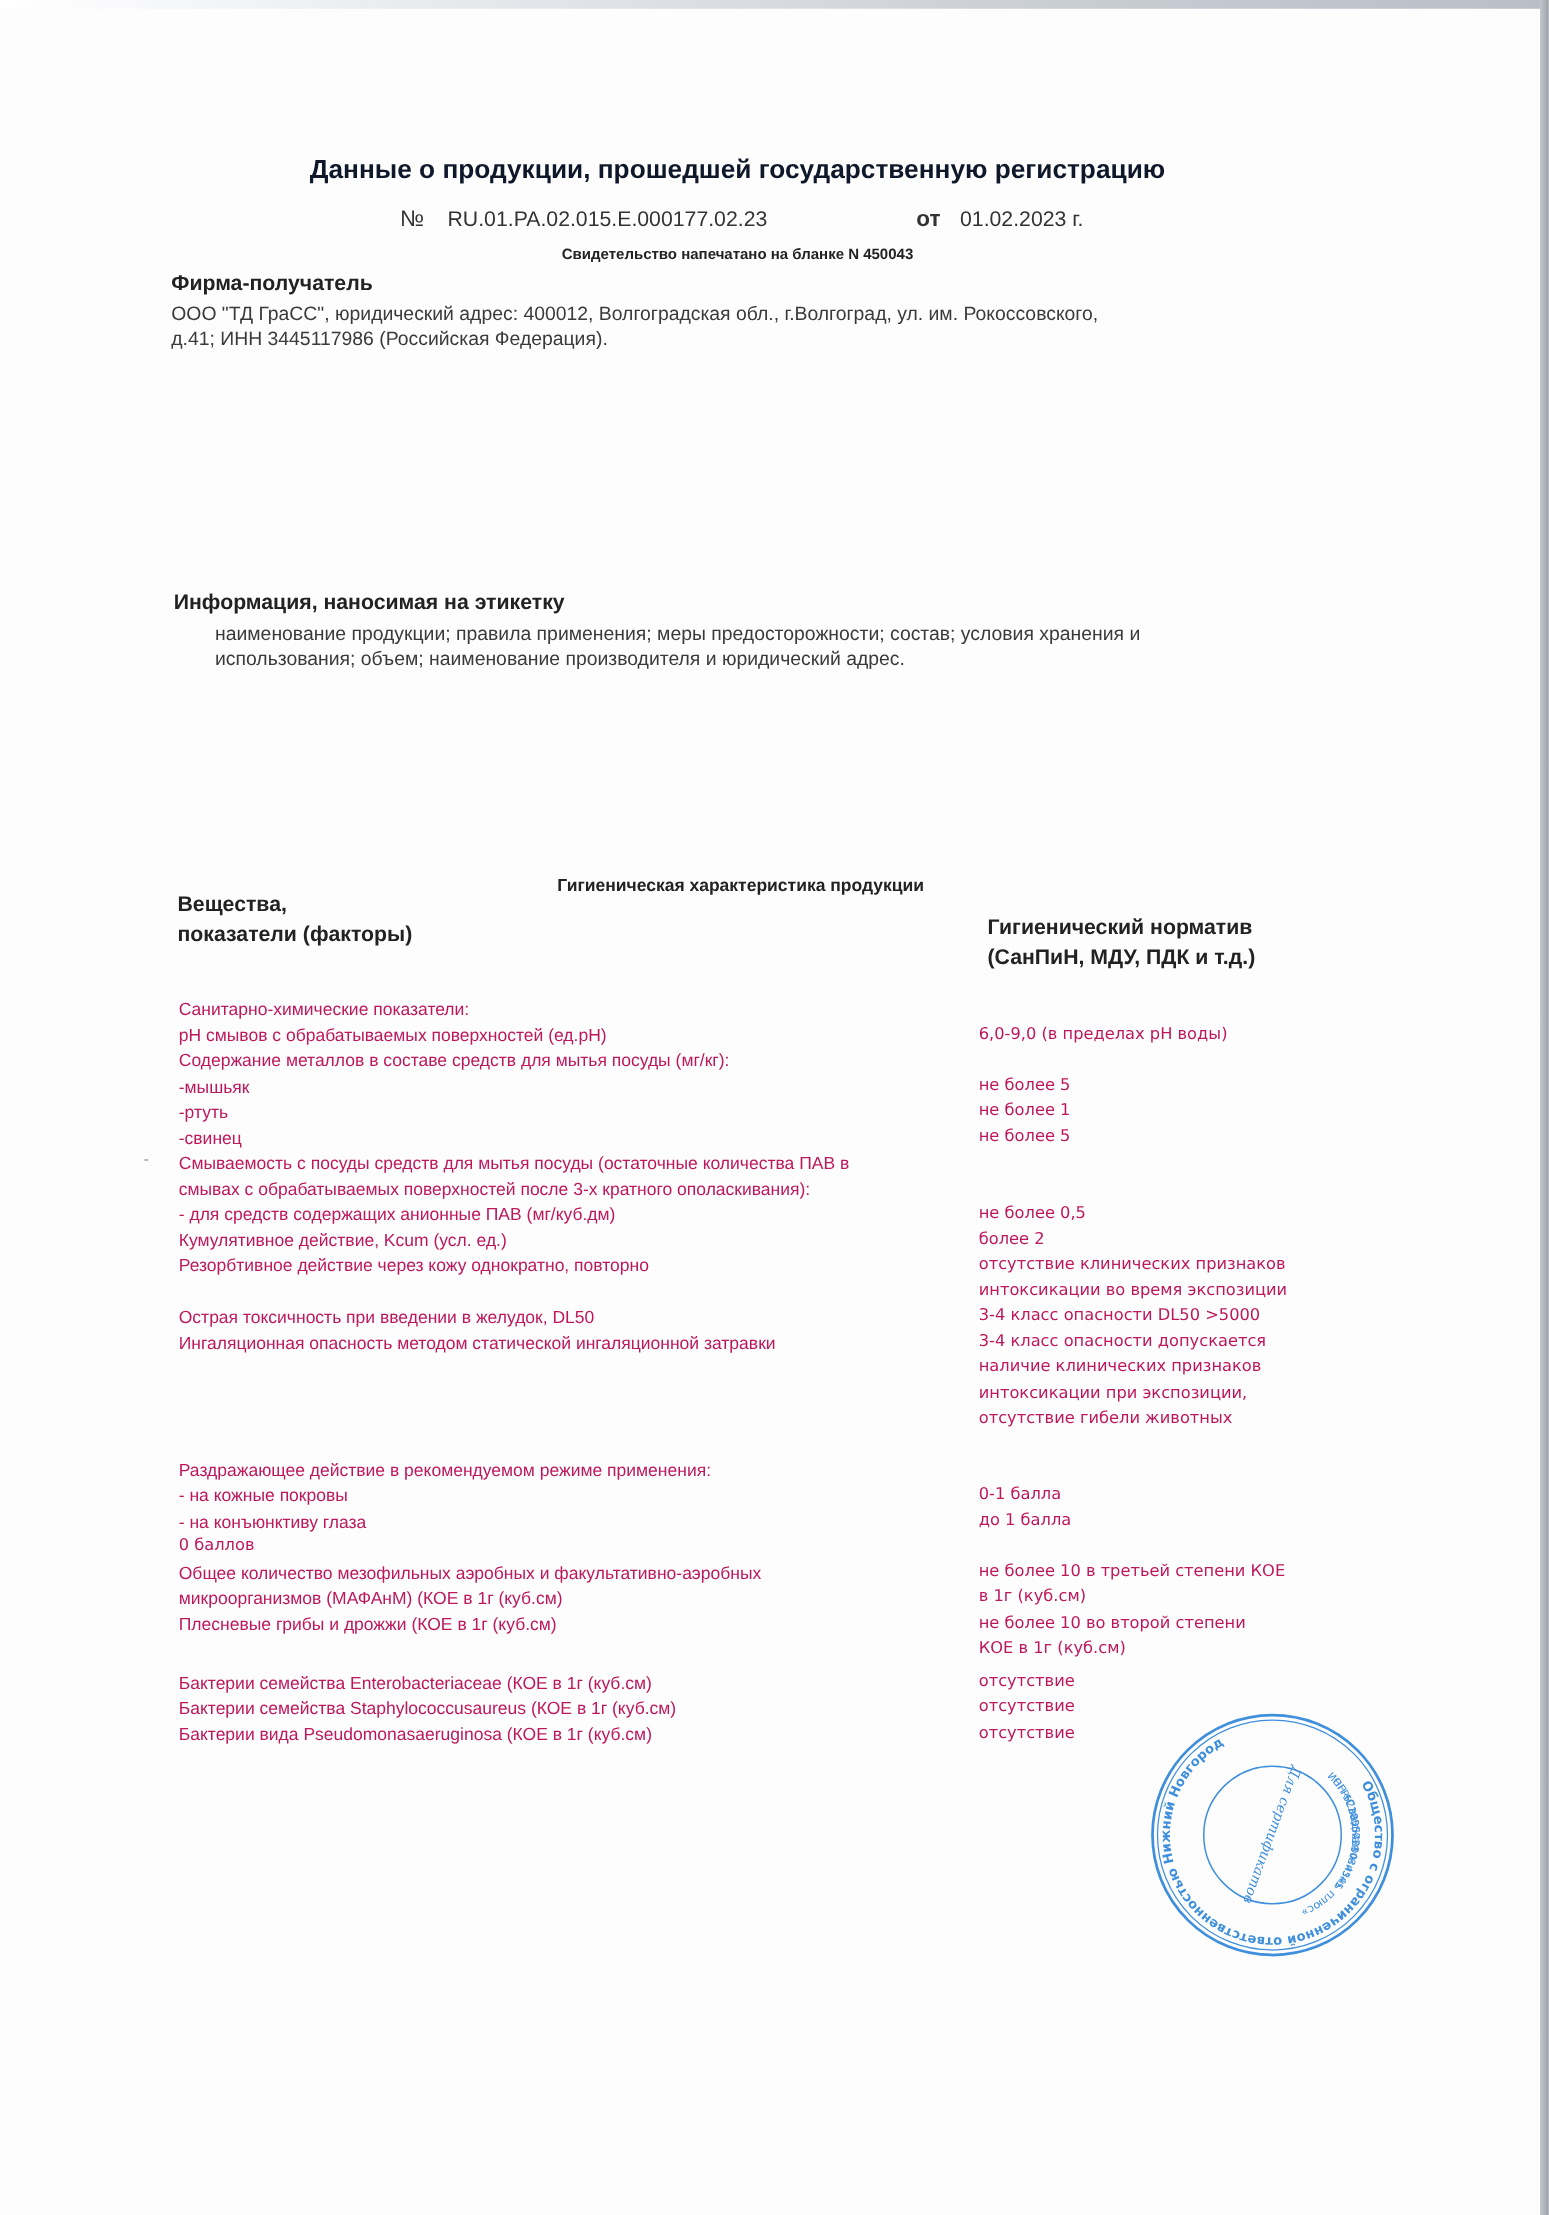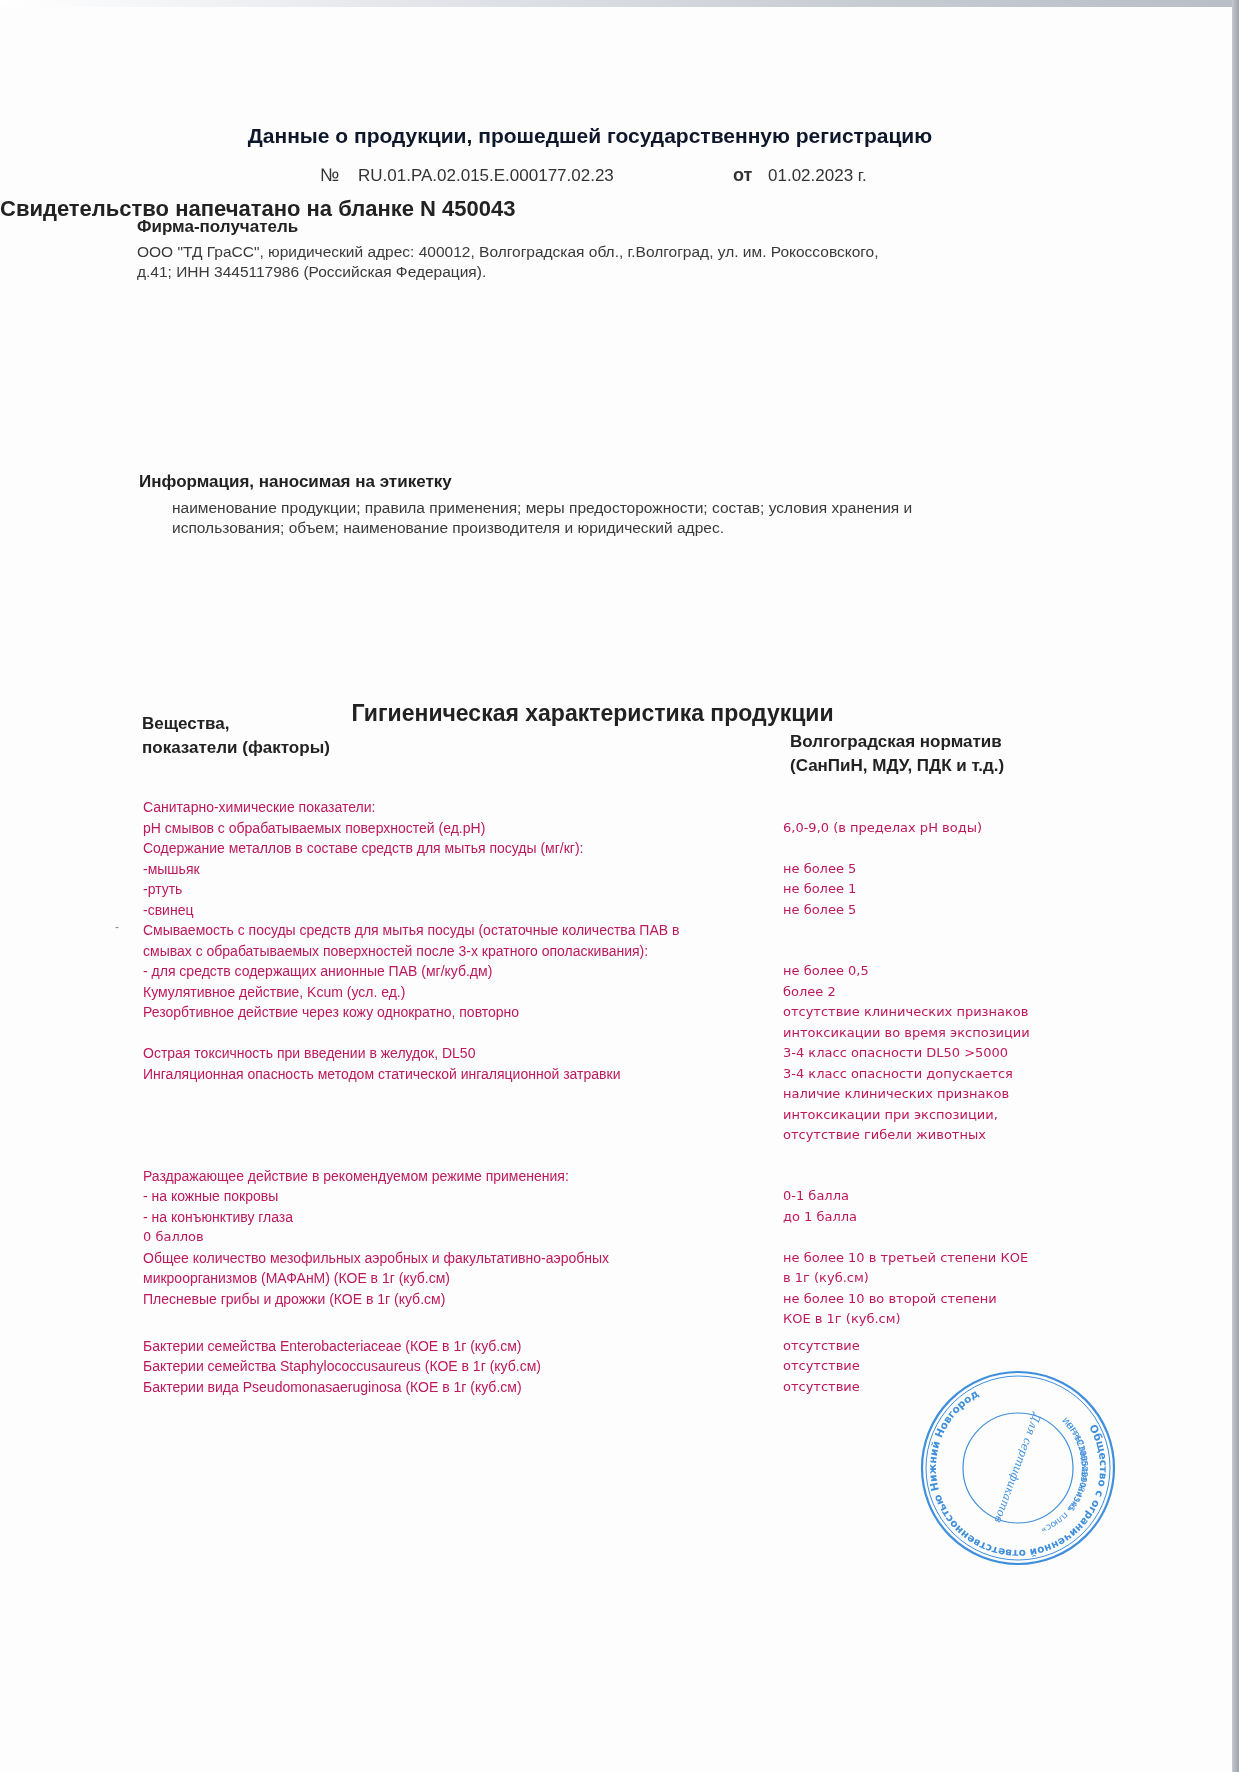--- a/index.html
+++ b/index.html
@@ -16,26 +16,26 @@
     .scan-right {
       position: absolute; left: 1232px; top: 0; width: 7px; height: 1772px;
       background: linear-gradient(to right, #c3c7ce, #9ea3ab);
     }
     .abs { position: absolute; white-space: nowrap; }
     .title {
       left: 0; width: 1180px; top: 124px; text-align: center;
       font-size: 21px; font-weight: bold; color: #0f172a;
     }
     .regline { top: 165px; font-size: 18px; color: #333; }
-    .blank { left: 0; width: 1180px; top: 196px; text-align: left; font-size: 22px; font-weight: bold; color: #222; }
+    .blank { left: 0; width: 1180px; top: 196px; text-align: center; font-size: 12px; font-weight: bold; color: #222; }
     .h2 { font-size: 17px; font-weight: bold; color: #222; }
     .para { font-size: 15.5px; color: #3a3a3a; line-height: 20px; white-space: normal; }
     .sec-title {
       left: 0; width: 1185px; top: 700px; text-align: center;
-      font-size: 23px; font-weight: bold; color: #222;
+      font-size: 14px; font-weight: bold; color: #222;
     }
     .colhead { font-size: 17px; font-weight: bold; color: #222; line-height: 24px; white-space: normal; }
     .rows { position: absolute; left: 143px; top: 797px; width: 920px; }
     .row { display: flex; font-size: 14px; line-height: 20.5px; color: #be185d; }
     .row .l { width: 640px; flex: none; }
     .row .r { width: 280px; flex: none; font-family: "DejaVu Sans", sans-serif; font-size: 13px; }
     .spacer { height: 20px; }
     .stray-dash { left: 115px; top: 920px; font-size: 12px; color: #888; }
     .stamp { position: absolute; left: 918px; top: 1368px; width: 200px; height: 200px; }
   </style>
@@ -66,21 +66,21 @@
   <div>использования; объем; наименование производителя и юридический адрес.</div>
 </div>
 
 <div class="abs sec-title">Гигиеническая характеристика продукции</div>
 
 <div class="abs colhead" style="left:142px; top:712px;">
   <div>Вещества,</div>
   <div>показатели (факторы)</div>
 </div>
 <div class="abs colhead" style="left:790px; top:730px;">
-  <div>Волгоградская норматив</div>
+  <div>Гигиенический норматив</div>
   <div>(СанПиН, МДУ, ПДК и т.д.)</div>
 </div>
 
 <div class="abs stray-dash">-</div>
 
 <div class="rows">
   <div class="row">
       <span class="l">Санитарно-химические показатели:</span>
       <span class="r"></span>
     </div>

